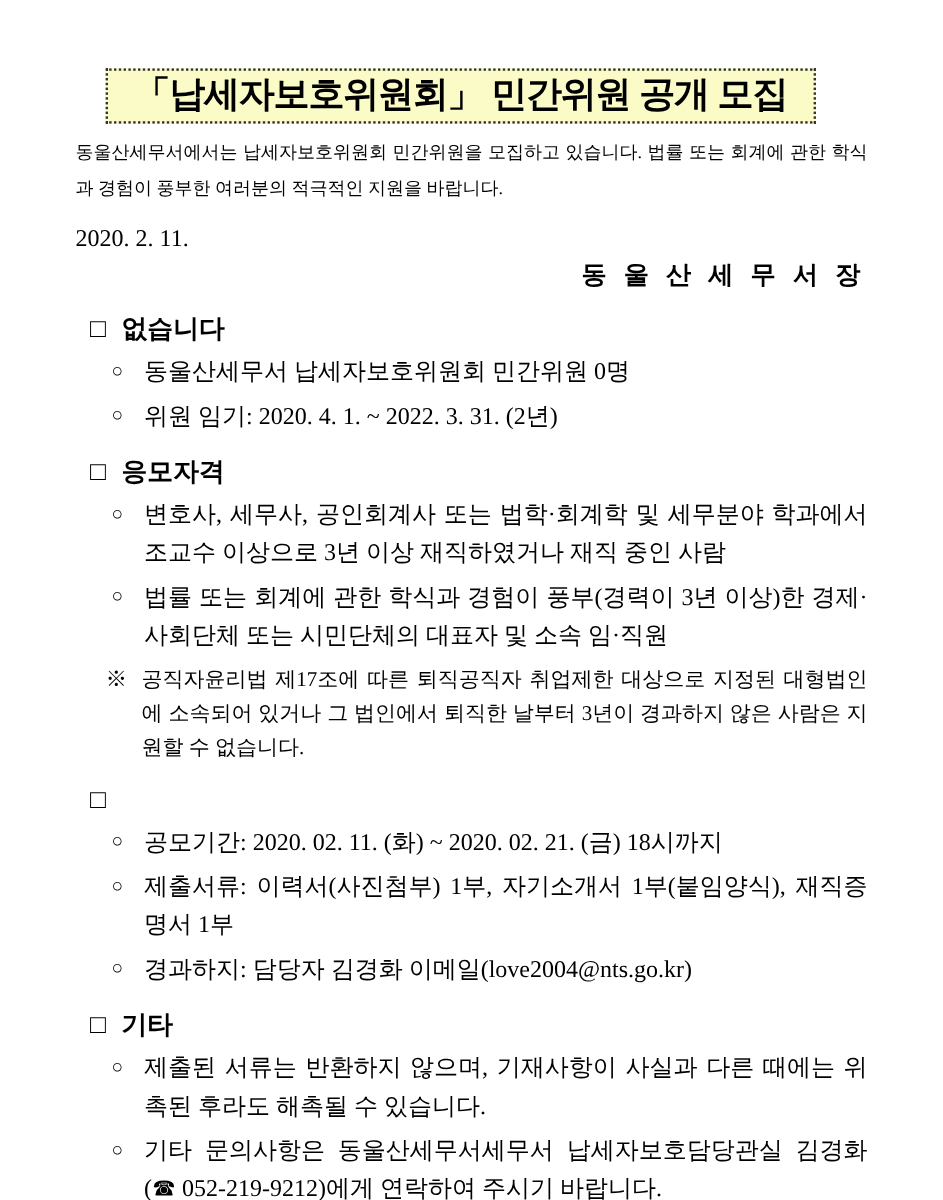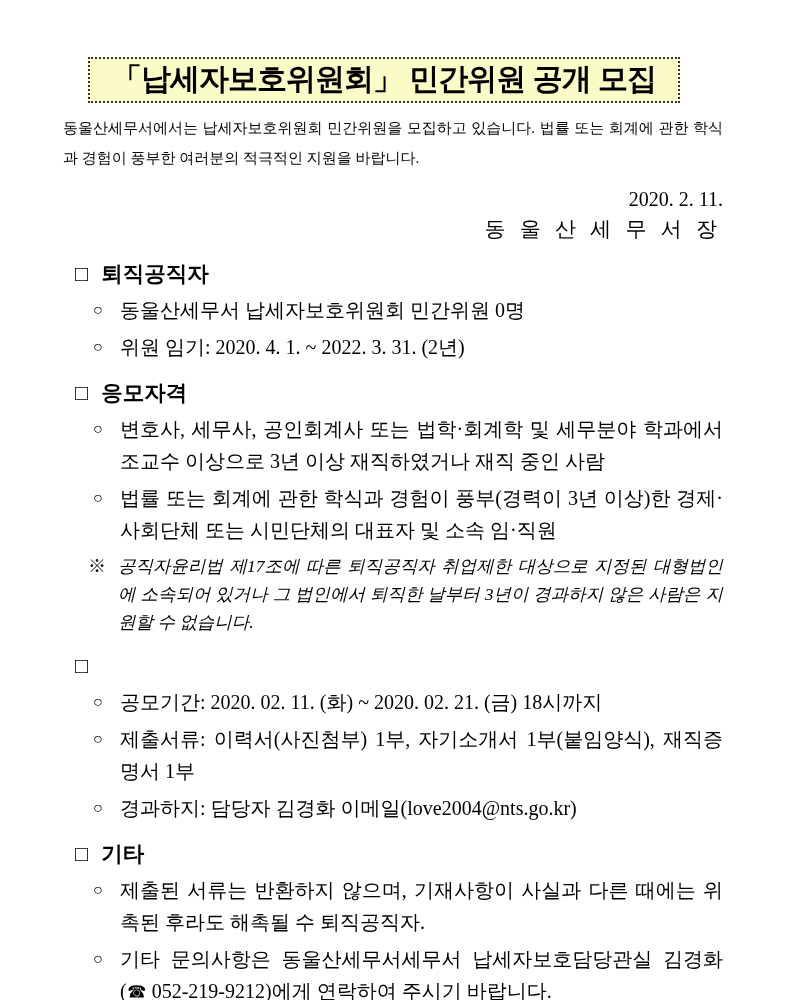--- a/index.html
+++ b/index.html
@@ -40,28 +40,28 @@
   .intro {
     margin: 10px 0 0 0;
     font-size: 15px;
     line-height: 30px;
     text-align: justify;
     word-break: break-all;
   }
   
   .date-line {
     margin-top: 11px;
-    text-align: right;
+    text-align: left;
     font-size: 20px;
     line-height: 30px;
   }
   .signature-line {
     text-align: right;
     font-size: 21px;
-    font-weight: normal;
+    font-weight: bold;
     line-height: 30px;
     padding-right: 4px;
     word-spacing: 5px;
     letter-spacing: 2px;
   }
   
   .heading {
     display: flex;
     align-items: baseline;
     margin: 15px 0 0 0;
@@ -106,42 +106,41 @@
     width: 30px;
     font-size: 18px;
     line-height: 28px;
   }
   .doc-note .note-text {
     flex: 1;
     font-size: 17.5px;
     line-height: 28px;
     text-align: justify;
     word-break: break-all;
-    font-style: italic;
   }
 </style>
 </head>
 <body>
 
 <div class="page">
 
   <div class="title-box">
     <span class="title-text">「납세자보호위원회」 민간위원 공개 모집</span>
   </div>
 
   <p class="intro">동울산세무서에서는 납세자보호위원회 민간위원을 모집하고 있습니다. 법률 또는 회계에 관한 학식과 경험이 풍부한 여러분의 적극적인 지원을 바랍니다.</p>
 
   <div class="date-line">2020. 2. 11.</div>
 
   <div class="signature-line">동 울 산 세 무 서 장</div>
 
   <div class="section">
     <div class="heading">
       <span class="sq-bullet">□</span>
-      <span>퇴직공직자</span>
+      <span>없습니다</span>
     </div>
     <div class="doc-item">
       <span class="circ-bullet">○</span>
       <span class="item-text">동울산세무서 납세자보호위원회 민간위원 0명</span>
     </div>
     <div class="doc-item">
       <span class="circ-bullet">○</span>
       <span class="item-text">위원 임기: 2020. 4. 1.  ~  2022. 3. 31. (2년)</span>
     </div>
   </div>
@@ -183,21 +182,21 @@
     </div>
   </div>
 
   <div class="section">
     <div class="heading">
       <span class="sq-bullet">□</span>
       <span>기타</span>
     </div>
     <div class="doc-item">
       <span class="circ-bullet">○</span>
-      <span class="item-text">제출된 서류는 반환하지 않으며, 기재사항이 사실과 다른 때에는 위촉된 후라도 해촉될 수 퇴직공직자.</span>
+      <span class="item-text">제출된 서류는 반환하지 않으며, 기재사항이 사실과 다른 때에는 위촉된 후라도 해촉될 수 있습니다.</span>
     </div>
     <div class="doc-item">
       <span class="circ-bullet">○</span>
       <span class="item-text">기타 문의사항은 동울산세무서세무서 납세자보호담당관실 김경화 (☎ 052-219-9212)에게 연락하여 주시기 바랍니다.</span>
     </div>
   </div>
 
 </div>
 
 </body></html>

